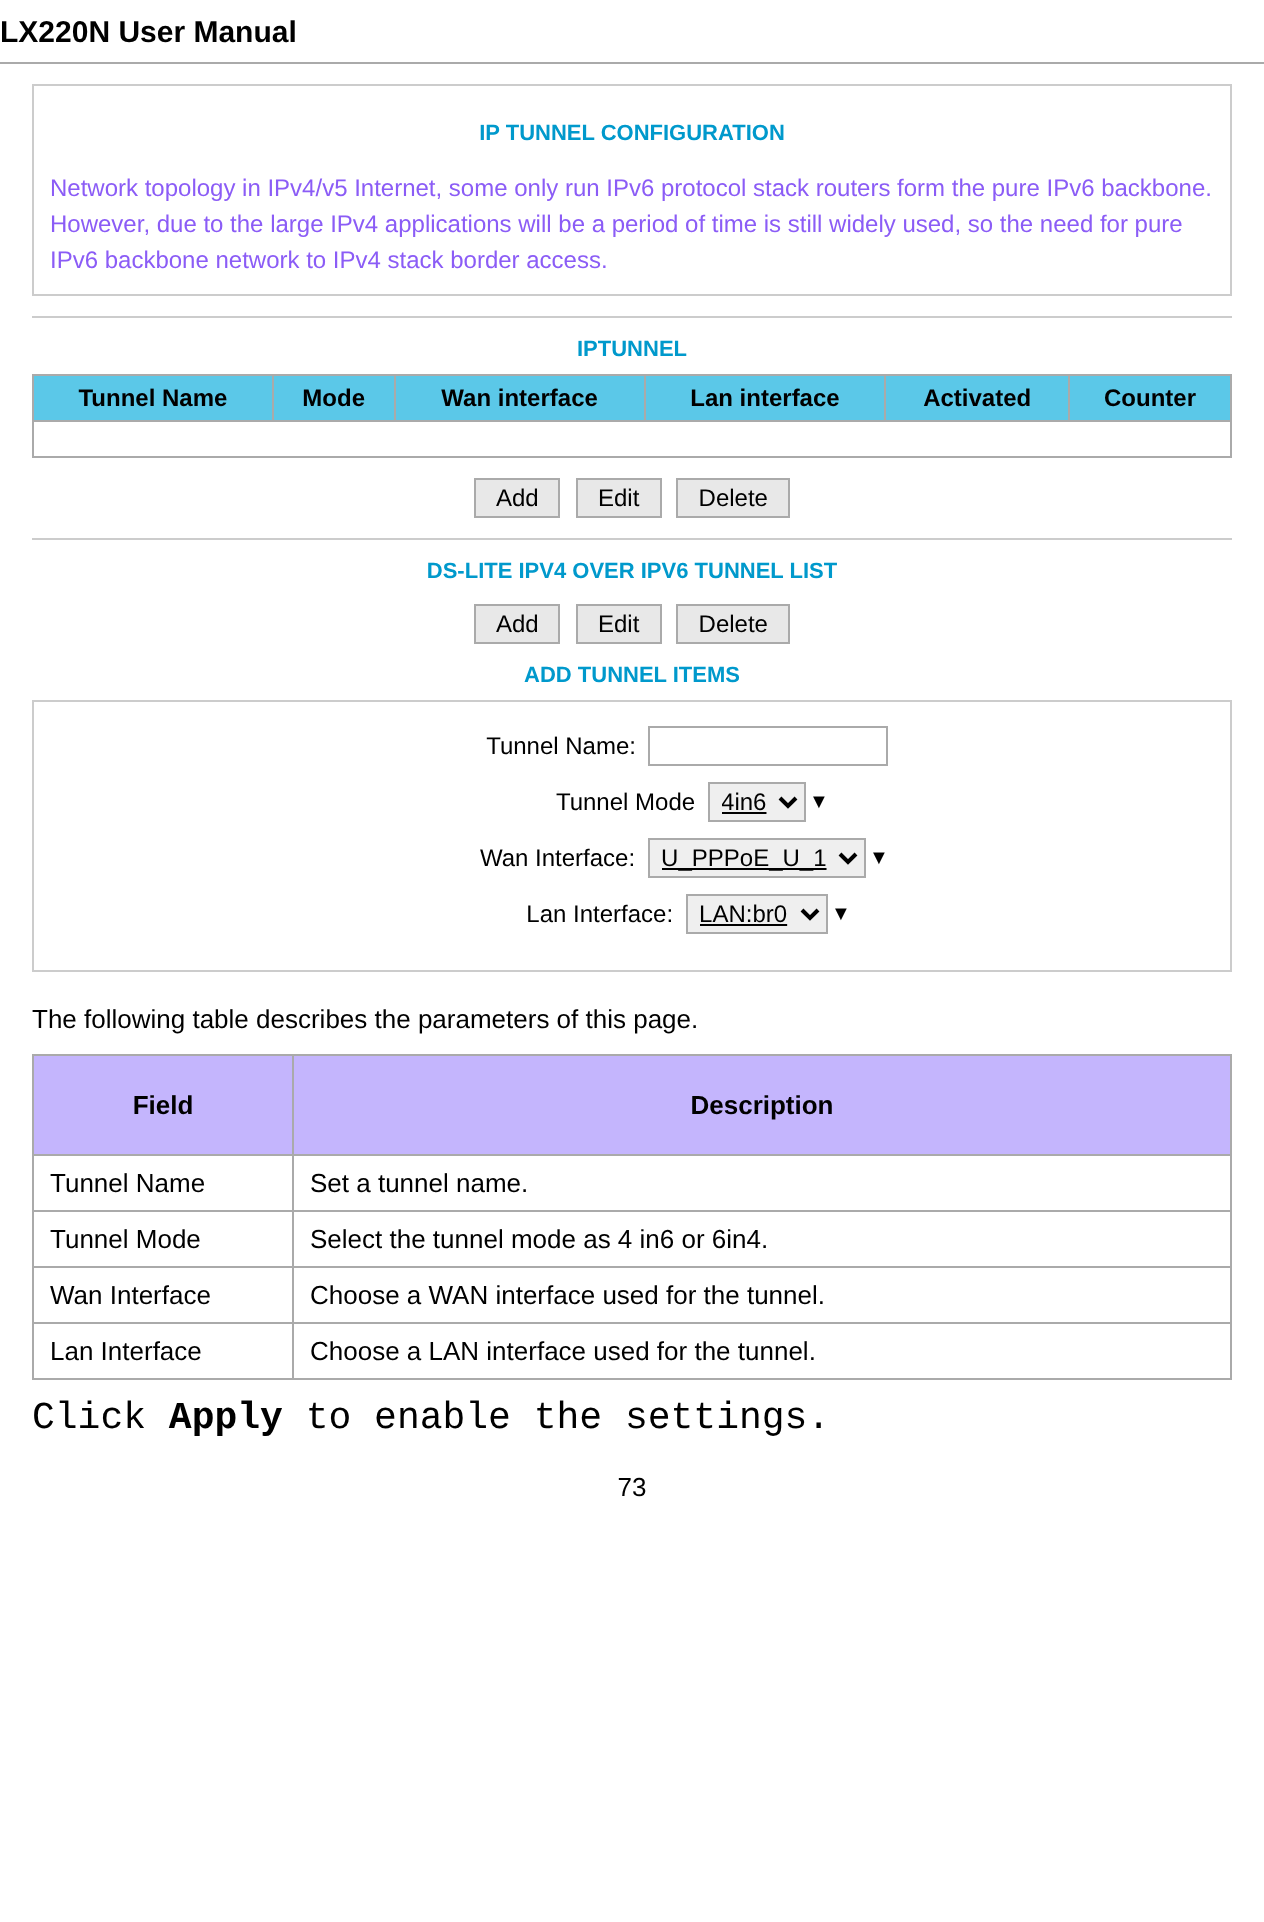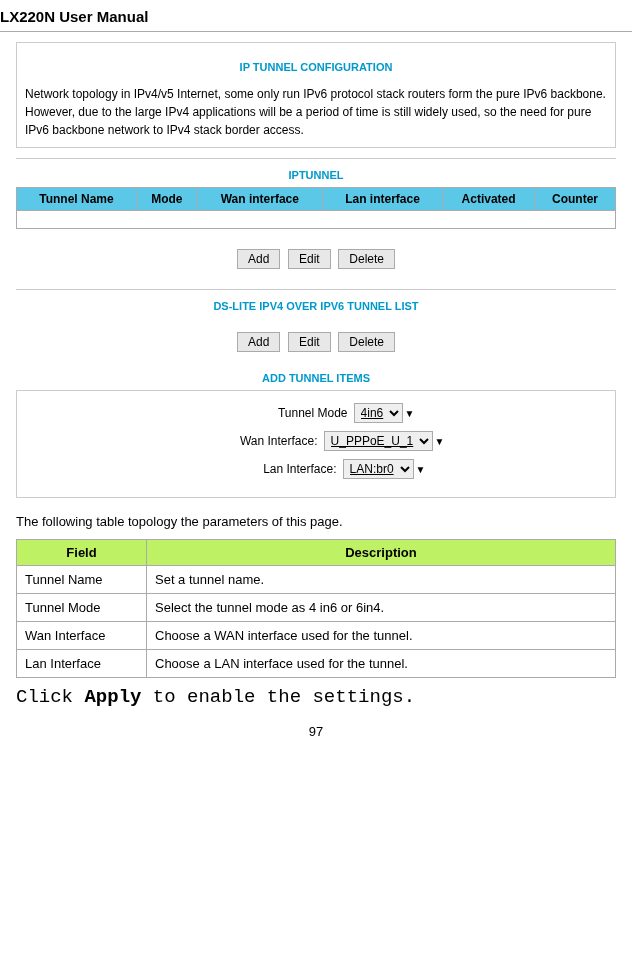--- a/index.html
+++ b/index.html
@@ -31,21 +31,21 @@
       text-align: center;
     }
     .section-border {
       border: 1px solid #ccc;
       padding: 8px;
       margin-bottom: 10px;
     }
     .description-text {
       font-size: 12px;
       line-height: 1.5;
-      color: #000000;
+      color: #8b5cf6;
       margin-top: 12px;
     }
     .divider {
       border: none;
       border-top: 1px solid #ccc;
       margin: 8px 0;
     }
     
     .config-table {
       width: 100%;
@@ -62,21 +62,21 @@
       color: #000;
     }
     .config-table td {
       border: 1px solid #aaa;
       padding: 4px 6px;
       text-align: center;
       font-size: 12px;
     }
     .btn-row {
       text-align: center;
-      margin: 20px 0;
+      margin: 10px 0;
     }
     .btn {
       background: #e8e8e8;
       border: 1px solid #aaa;
       padding: 2px 10px;
       font-size: 12px;
       cursor: pointer;
       margin: 0 2px;
     }
 
@@ -130,23 +130,23 @@
       margin-top: 10px;
     }
     
     .desc-table {
       width: 100%;
       border-collapse: collapse;
       margin-bottom: 8px;
       font-size: 13px;
     }
     .desc-table th {
-      background: #bef264;
-      border: 1px solid #aaa;
-      padding: 5px 8px;
+      background: #c4b5fd;
+      border: 1px solid #aaa;
+      padding: 17px 8px;
       text-align: center;
       font-weight: bold;
     }
     .desc-table td {
       border: 1px solid #aaa;
       padding: 6px 8px;
       vertical-align: top;
     }
     .desc-table td:first-child {
       width: 130px;
@@ -206,20 +206,24 @@
   <div class="btn-row">
     <button class="btn">Add</button>
     <button class="btn">Edit</button>
     <button class="btn">Delete</button>
   </div>
 
 
   <div class="add-tunnel-title">ADD TUNNEL ITEMS</div>
   <div class="add-tunnel-section">
     <div class="form-row">
+      <label class="form-label">Tunnel Name:</label>
+      <input type="text" class="form-control-text" value="" style="">
+    </div>
+    <div class="form-row">
       <label class="form-label">Tunnel Mode</label>
       <select class="form-select">
         <option>4in6</option>
         <option>6in4</option>
       </select>
       <span style="font-size:10px; margin-left:2px;">▼</span>
     </div>
     <div class="form-row">
       <label class="form-label">Wan Interface:</label>
       <select class="form-select">
@@ -229,21 +233,21 @@
     </div>
     <div class="form-row">
       <label class="form-label">Lan Interface:</label>
       <select class="form-select">
         <option>LAN:br0</option>
       </select>
       <span style="font-size:10px; margin-left:2px;">▼</span>
     </div>
   </div>
 
-  <div class="plain-text" style="margin-bottom:6px;">The following table topology the parameters of this page.</div>
+  <div class="plain-text" style="margin-bottom:6px;">The following table describes the parameters of this page.</div>
 
   <table class="desc-table">
     <thead>
       <tr>
         <th>Field</th>
         <th>Description</th>
       </tr>
     </thead>
     <tbody>
       <tr>
@@ -262,15 +266,15 @@
         <td>Lan Interface</td>
         <td>Choose a LAN interface used for the tunnel.</td>
       </tr>
     </tbody>
   </table>
 
   <div class="click-apply">
     Click <strong>Apply</strong> to enable the settings.
   </div>
 
-  <div class="page-num">97</div>
+  <div class="page-num">73</div>
 
 </div>
 
 </body></html>

